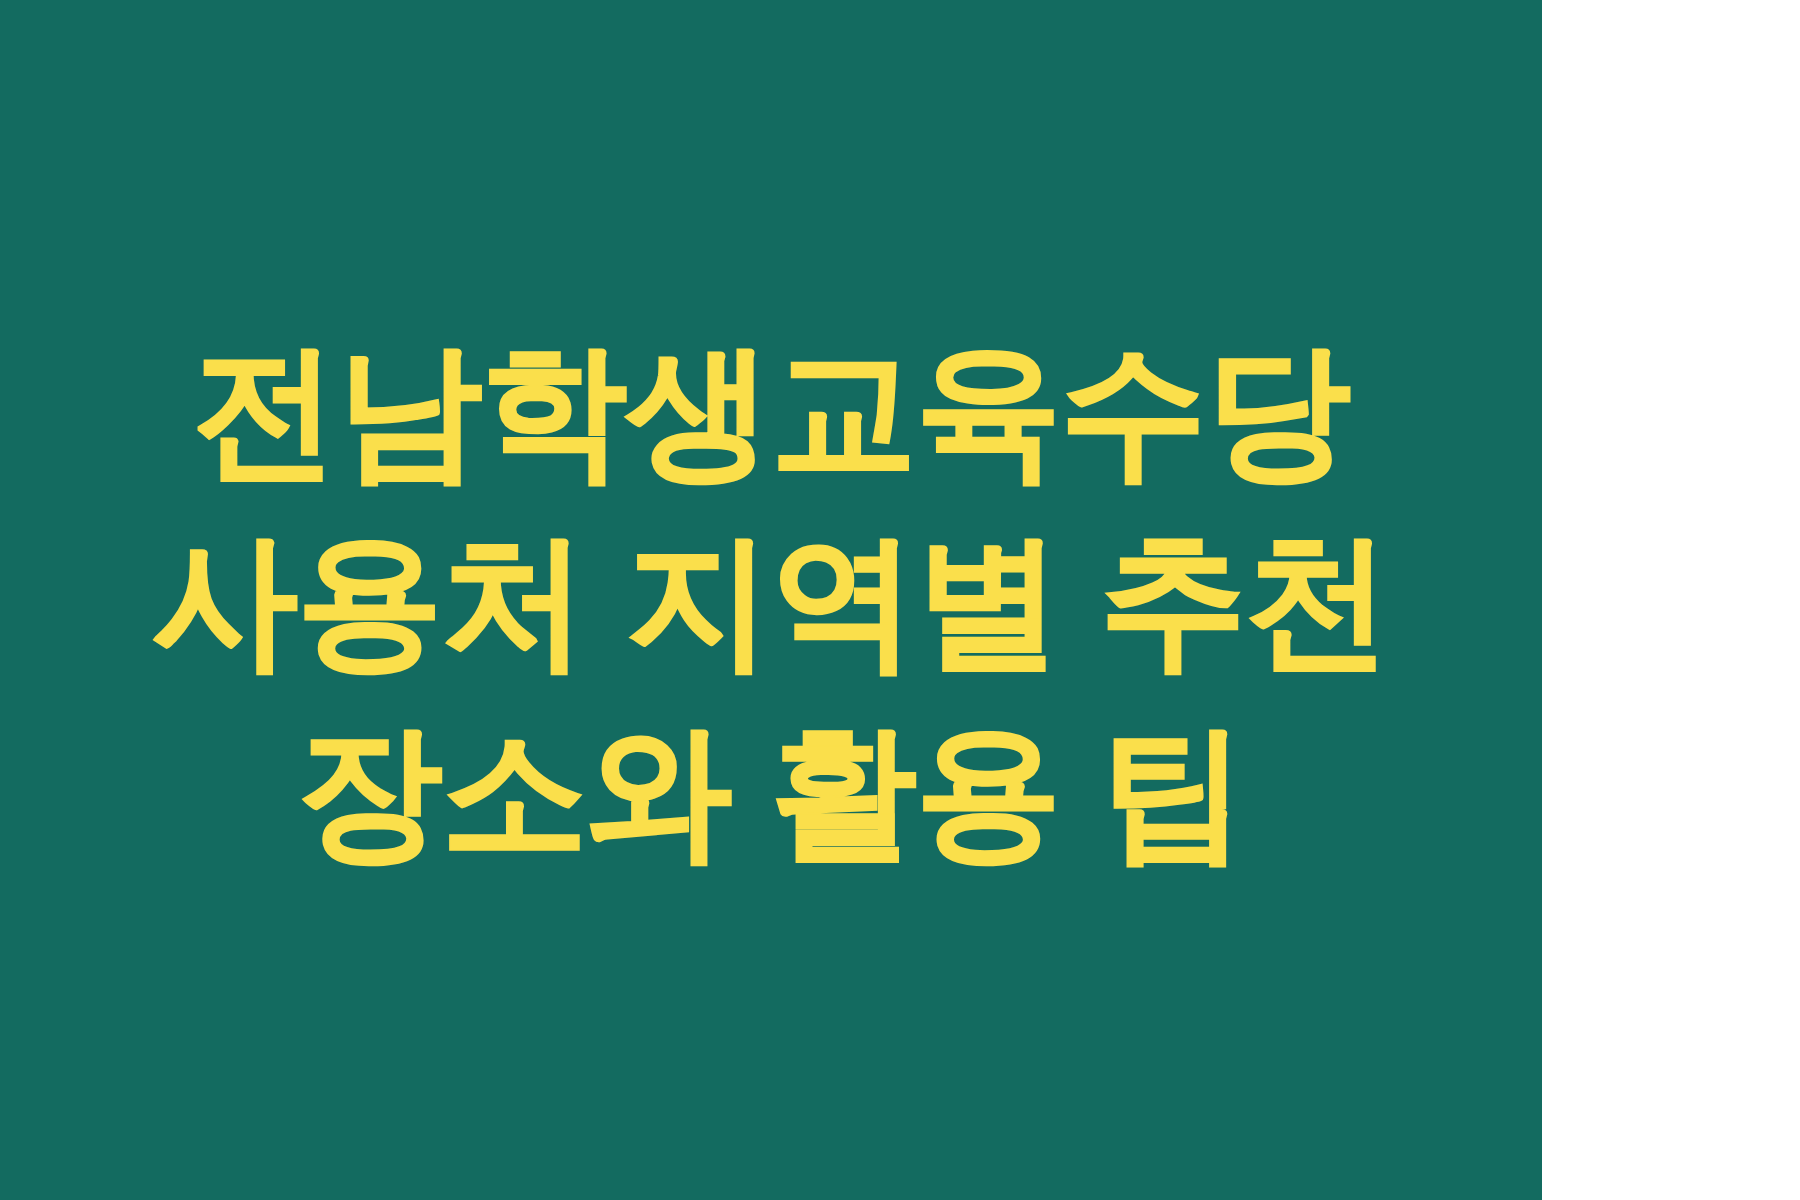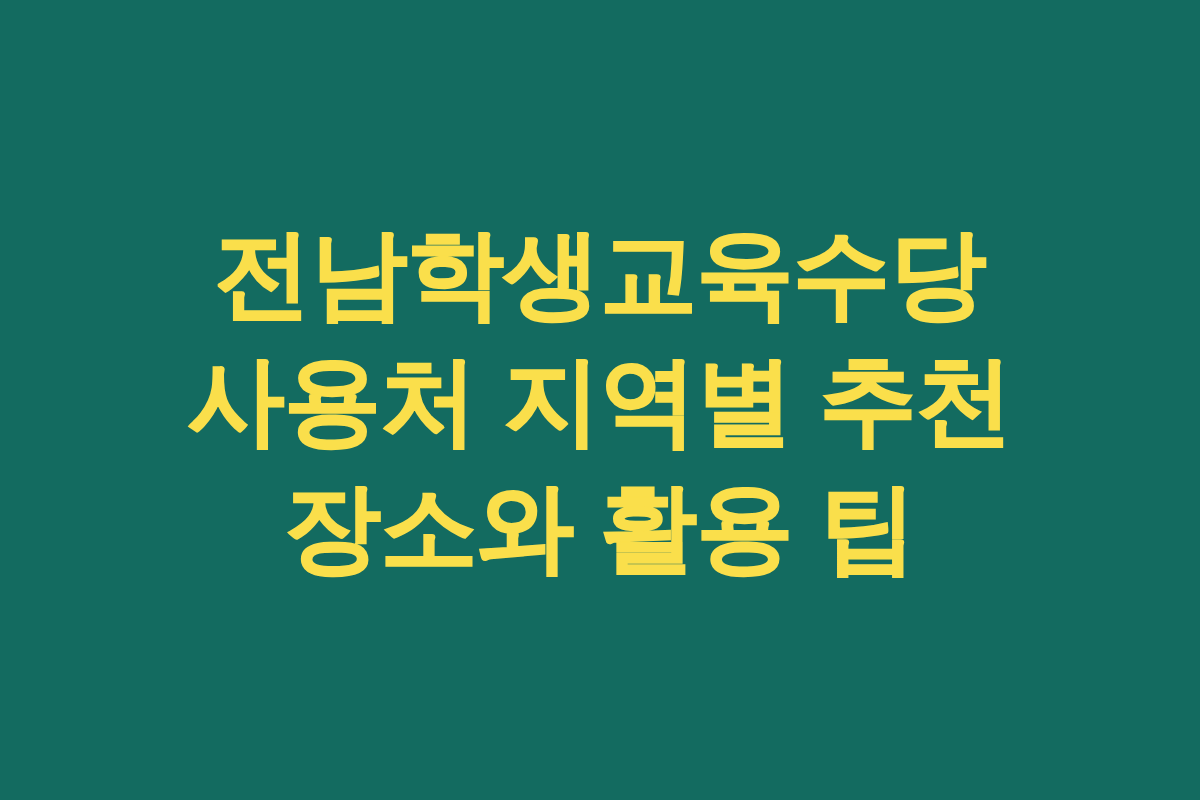--- a/index.html
+++ b/index.html
@@ -43,17 +43,17 @@
     -webkit-font-smoothing: antialiased;
     
     text-rendering: optimizeLegibility;
     paint-order: stroke fill;
     -webkit-text-stroke: 1.5px #FADF4B;
   }
 </style>
 </head>
 <body>
 
-<div id="thumbnail-canvas" style="background: rgb(19, 107, 96); width: 1200px; height: 800px;">
+<div id="thumbnail-canvas" style="background: rgb(19, 107, 96); width: 1028px; height: 800px;">
 
   <h1 id="headline-block" style="color: rgb(250, 223, 75); -webkit-text-stroke: 1.5px rgb(250, 223, 75); font-size: 97px; line-height: 127px; text-align: center;">전남학생교육수당 사용처 지역별 추천 장소와 활용 팁</h1>
 
 </div>
 
 </body></html>

